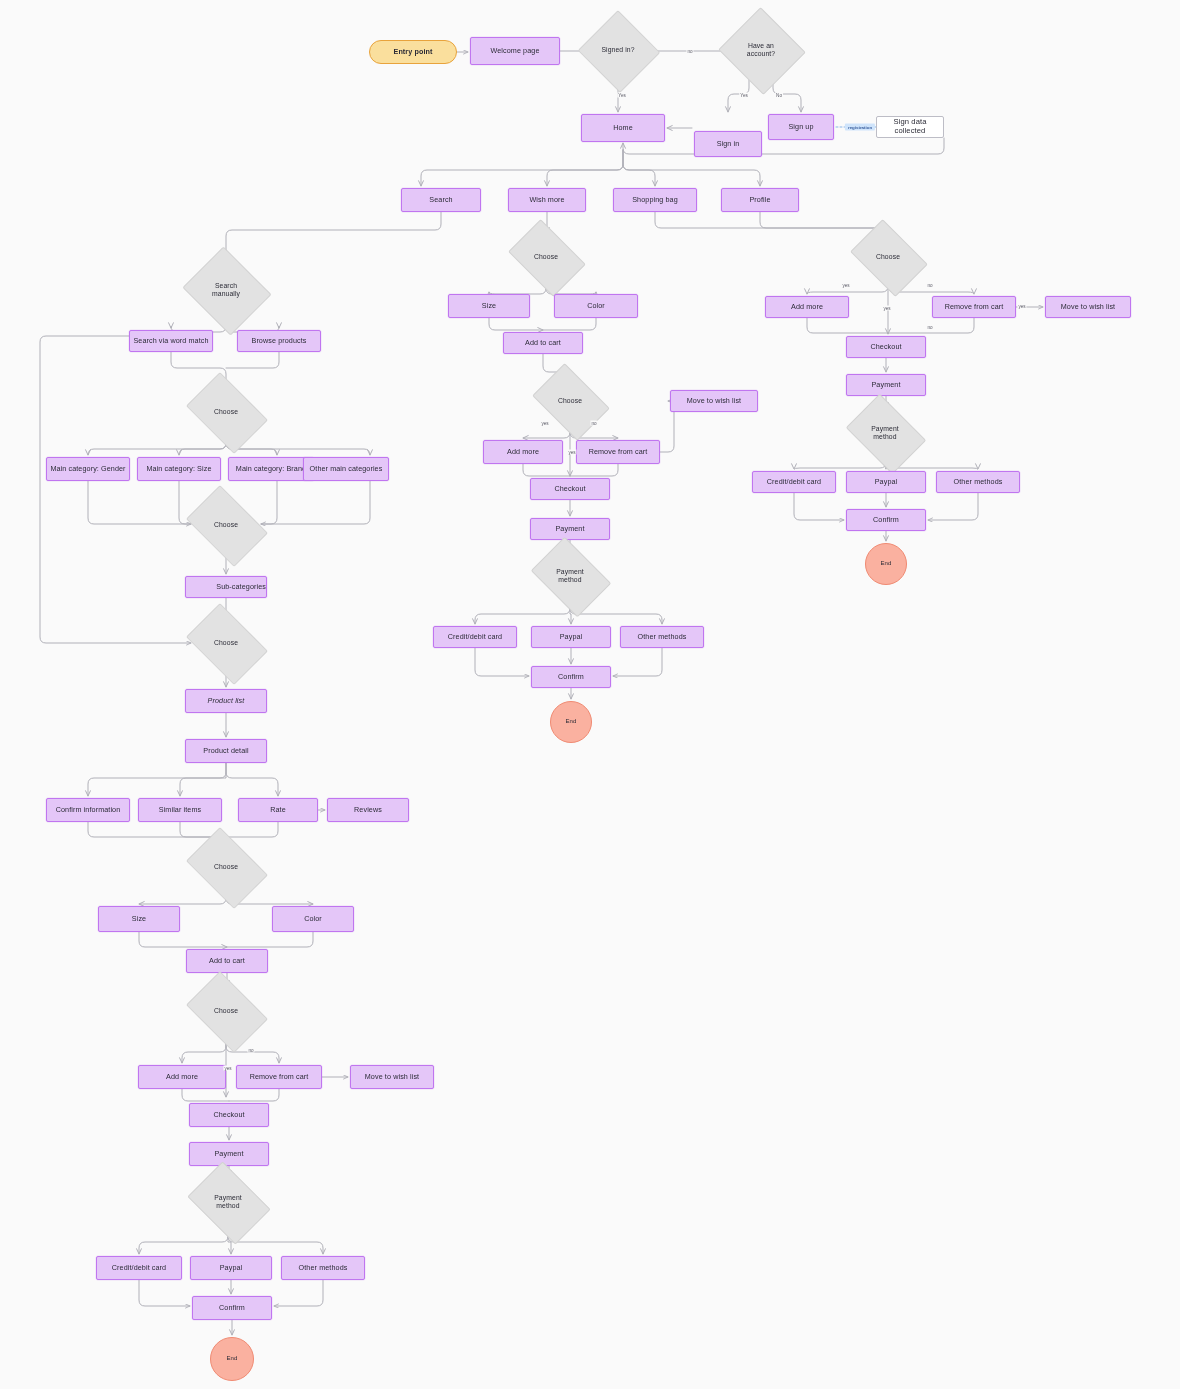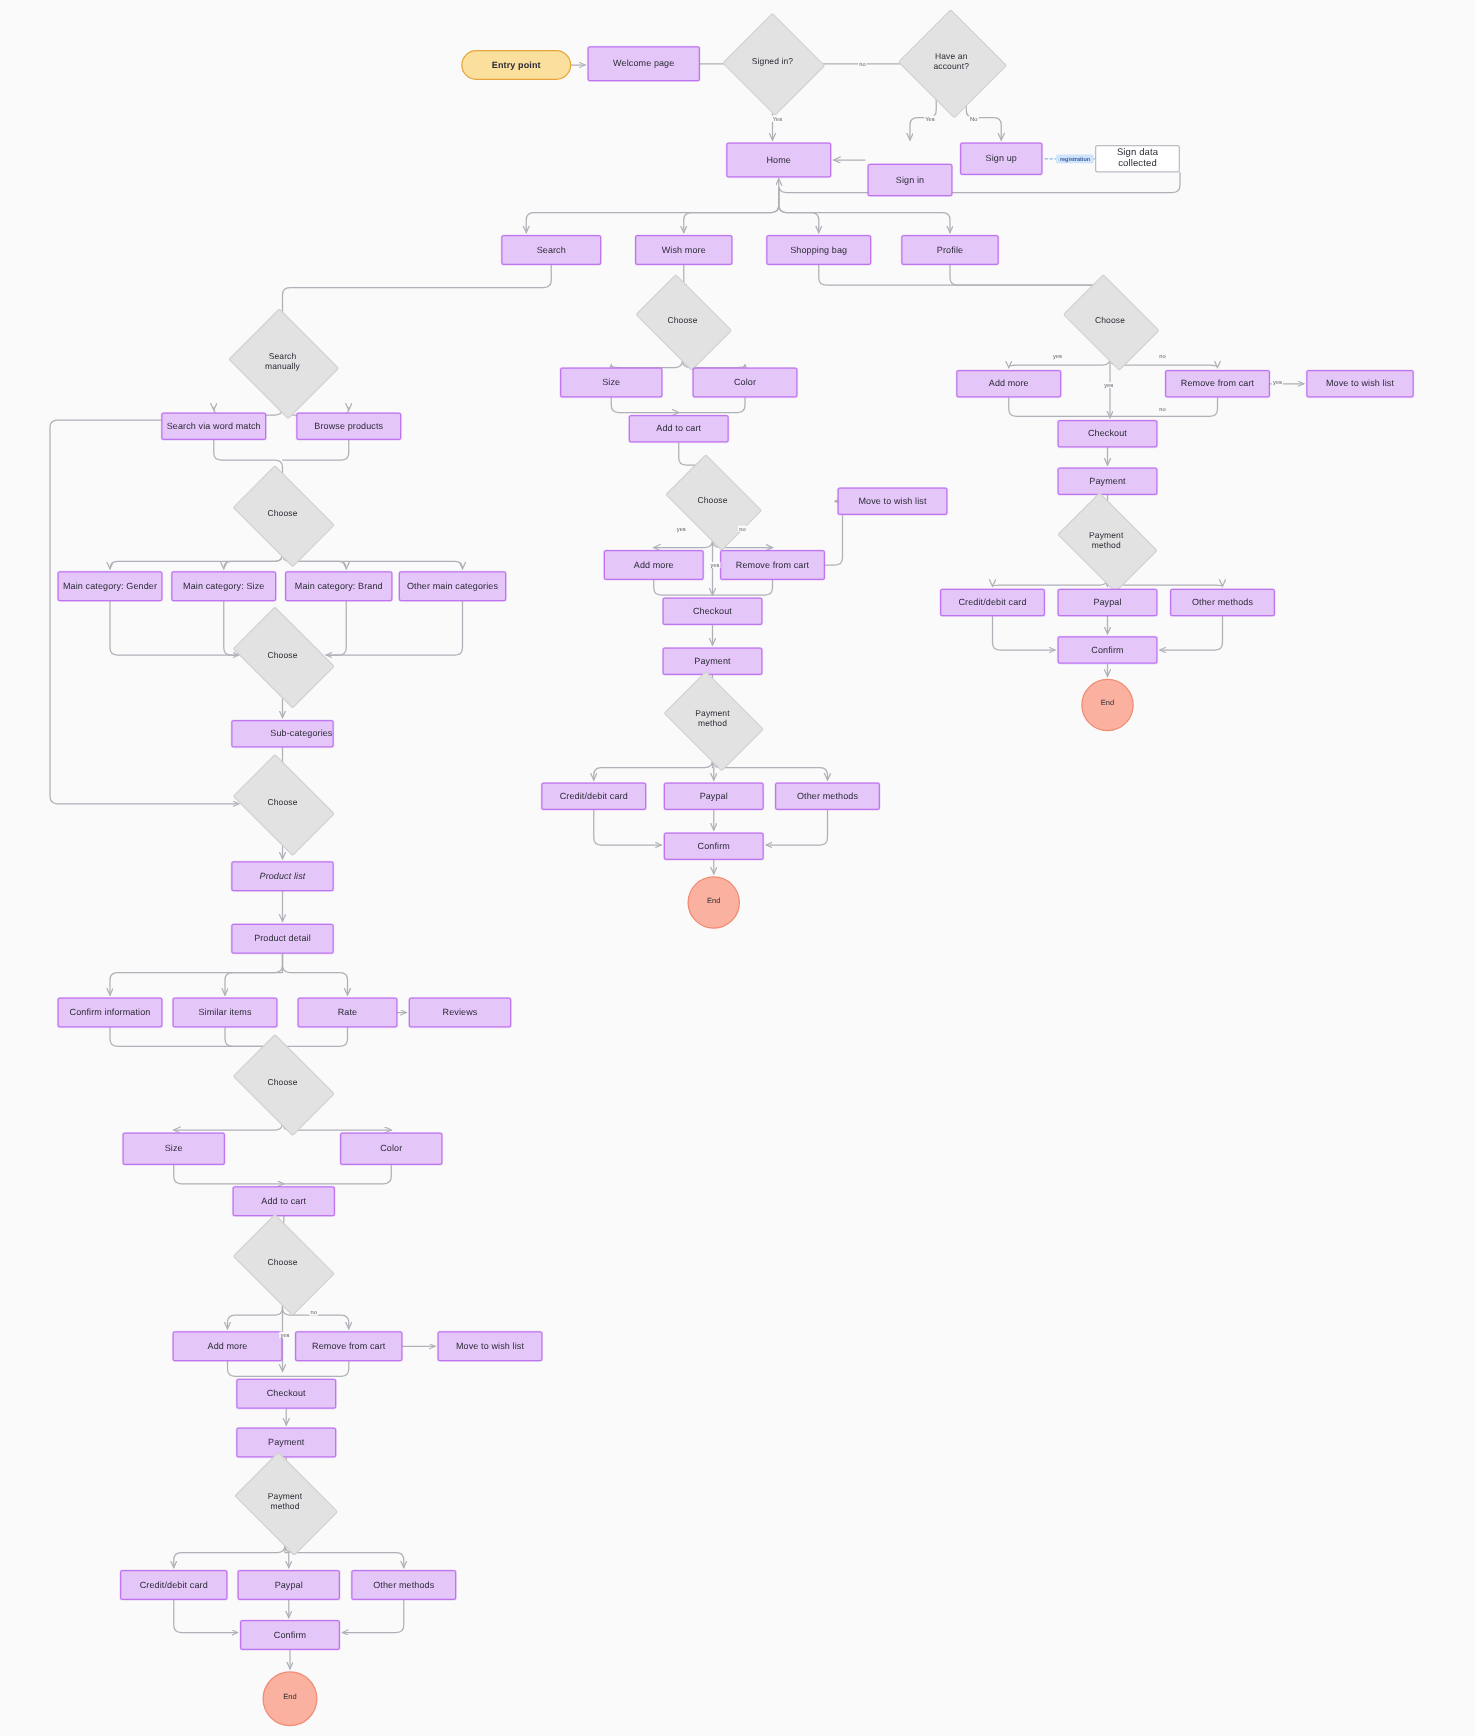--- a/index.html
+++ b/index.html
@@ -294,21 +294,21 @@
       </div>
       <div class="node rect" style="left: 46px; top: 457px; width: 84px; height: 24px;">
         <span>Main category: Gender</span>
       </div>
       <div class="node rect" style="left: 137px; top: 457px; width: 84px; height: 24px;">
         <span>Main category: Size</span>
       </div>
       <div class="node rect" style="left: 228px; top: 457px; width: 86px; height: 24px;">
         <span>Main category: Brand</span>
       </div>
-      <div class="node rect" style="left: 319px; top: 457px; width: 86px; height: 24px;">
+      <div class="node rect" style="left: 303px; top: 457px; width: 86px; height: 24px;">
         <span>Other main categories</span>
       </div>
       <div class="node diamond" style="left: 193px; top: 502px; width: 66px; height: 46px;">
         <div class="dshape"></div>
         <div class="dtext">Choose</div>
       </div>
       <div class="node rect" style="left: 185px; top: 576px; width: 82px; height: 22px; justify-content: flex-end;">
         <span>Sub-categories</span>
       </div>
       <div class="node diamond" style="left: 193px; top: 620px; width: 66px; height: 46px;">

